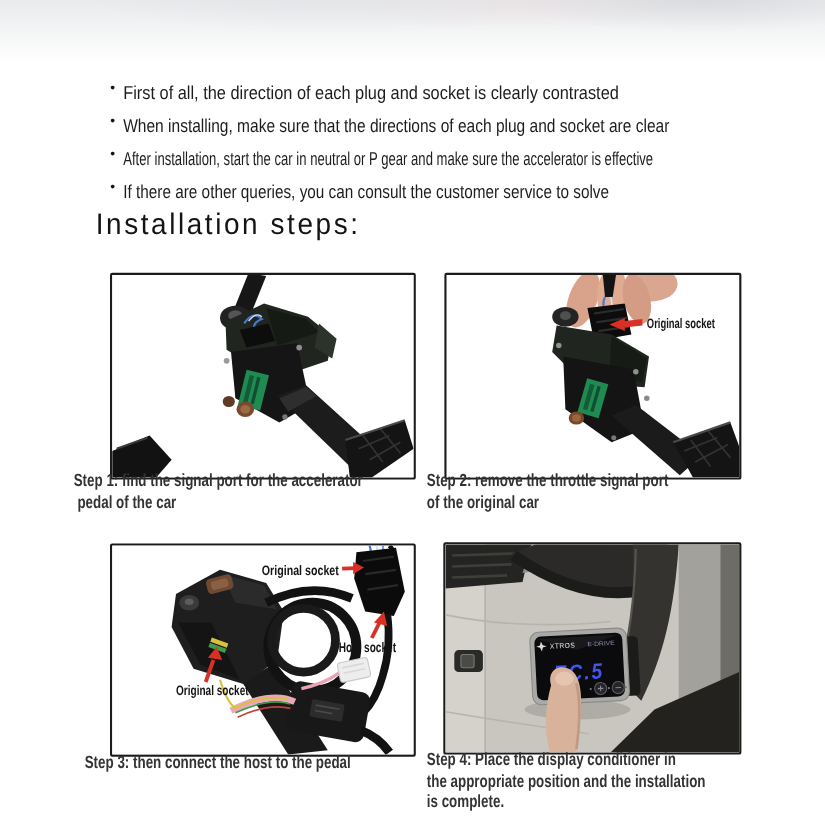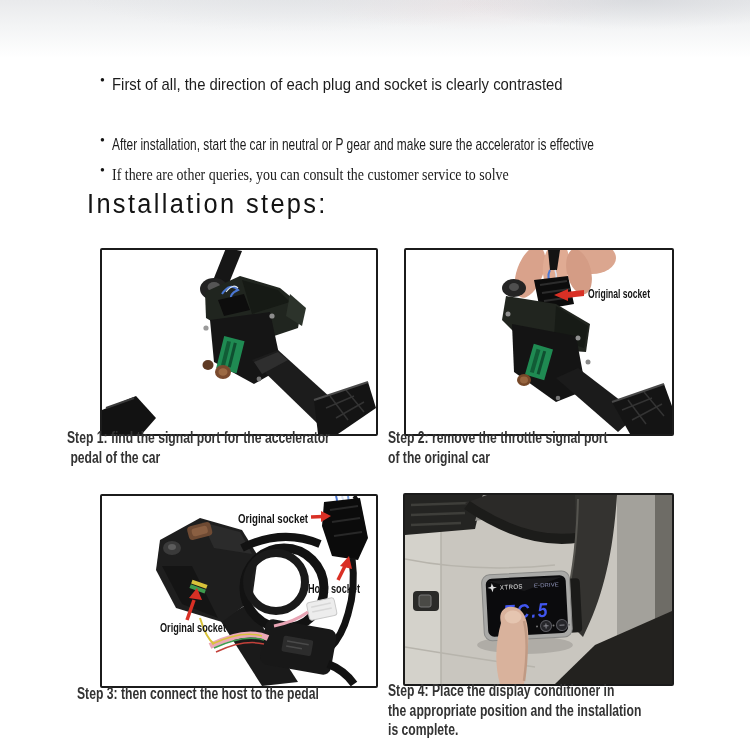--- a/index.html
+++ b/index.html
@@ -13,21 +13,21 @@
       radial-gradient(300px 50px at 300px -6px, rgba(222,224,227,.6), rgba(222,224,227,0) 75%),
       radial-gradient(220px 36px at 470px 4px, rgba(235,222,224,.5), rgba(235,222,224,0) 70%),
       linear-gradient(180deg,#e9eaec 0%,#f3f4f5 45%,#ffffff 100%);}
 
   .tips-title{position:absolute;left:94px;top:14px;margin:0;font-size:32px;font-weight:500;
     letter-spacing:5px;color:#141414;}
 
   .tip{position:absolute;left:100px;display:flex;align-items:flex-start;height:24px;color:#1c1c1c;margin-top:12px;}
   .tip::before{content:"●";font-size:8px;margin-right:7px;color:#141414;}
   .tip .tiptext{display:inline-block;transform-origin:0 50%;font-size:17px;white-space:nowrap;}
-  .r1{top:63px;} .r2{top:93px;} .r3{top:123px;} .r4{top:153px;font-family:Liberation Serif, serif;}
+  .r1{top:63px;} .r2{top:93px;} .r3{top:123px;} .r4{top:153px;}
   .sx1{transform:scaleX(.875);} .sx2{transform:scaleX(.83);}
   .sx3{transform:scaleX(.70);}  .sx4{transform:scaleX(.82);}
 
   .steps-title{position:absolute;left:87px;top:189px;margin:0;font-size:27px;font-weight:500;
     letter-spacing:2.5px;color:#141414;transform:scaleX(.94);transform-origin:0 0;white-space:nowrap;}
 
   .panel{position:absolute;margin:16px;background:#fff;border:2px solid #1b1b1b;border-radius:2px;}
   .panel svg{display:block;}
   .p1{left:84px;top:232px;width:274px;height:184px;}
   .p2{left:388px;top:232px;width:266px;height:184px;}
@@ -47,20 +47,23 @@
 </head>
 <body>
 
 <div class="page">
 
   <div class="header-band"></div>
 
 
   <div class="tip r1">
       <span class="tiptext sx1">First of all, the direction of each plug and socket is clearly contrasted</span>
+    </div>
+  <div class="tip r2">
+      <span class="tiptext sx2">When installing, make sure that the directions of each plug and socket are clear</span>
     </div>
   <div class="tip r3">
       <span class="tiptext sx3">After installation, start the car in neutral or P gear and make sure the accelerator is effective</span>
     </div>
   <div class="tip r4">
       <span class="tiptext sx4">If there are other queries, you can consult the customer service to solve</span>
     </div>
 
   <h2 class="steps-title">Installation steps:</h2>
 

